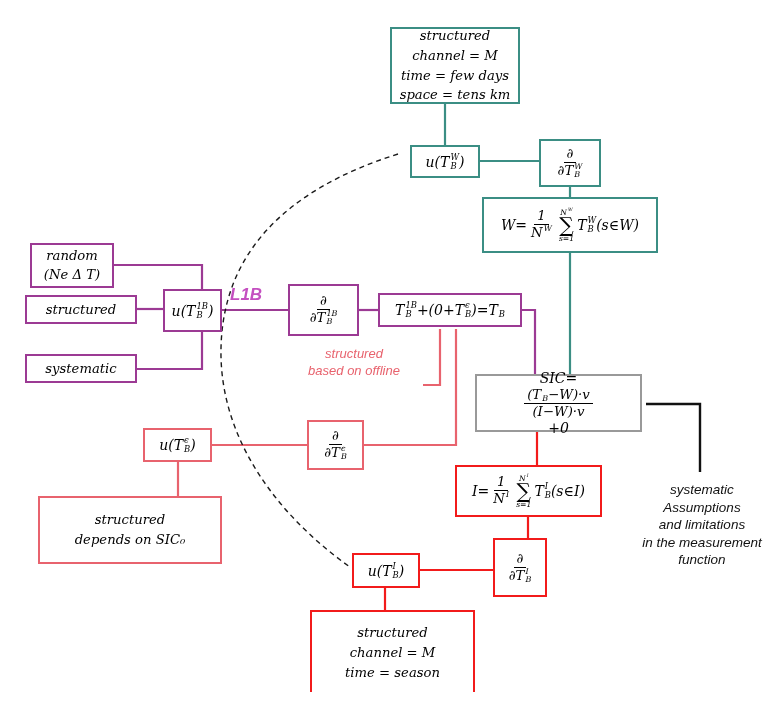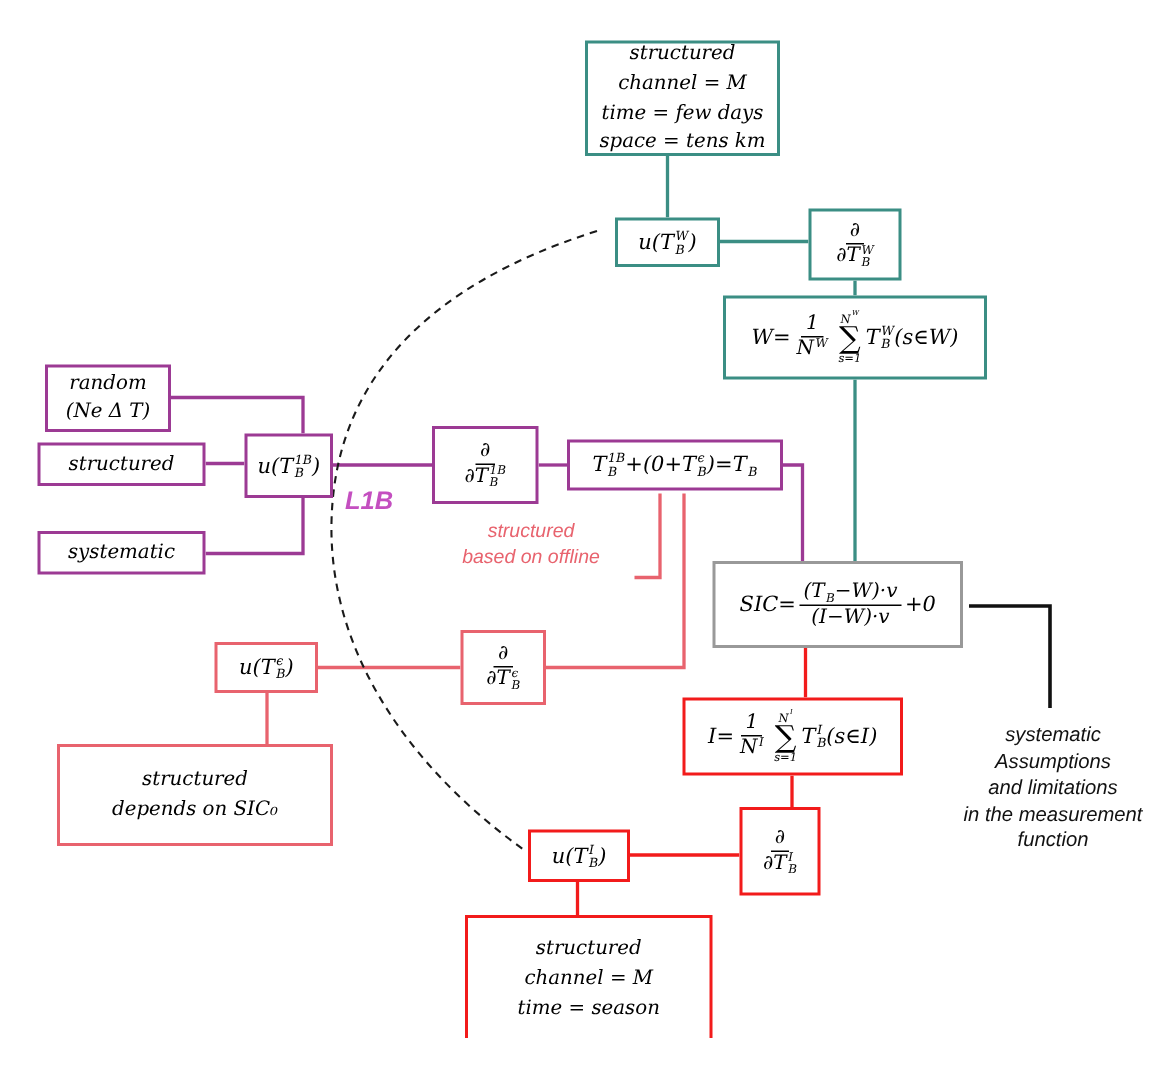--- a/index.html
+++ b/index.html
@@ -7,27 +7,27 @@
           font-family:"DejaVu Serif",serif;color:#000;border-radius:26px;}
   .wires{position:absolute;left:0;top:0;}
   .box{position:absolute;box-sizing:border-box;background:#fff;border:2px solid #000;
        display:flex;align-items:center;justify-content:center;text-align:center;}
   .info{flex-direction:column;font-style:italic;font-size:13.2px;line-height:1.5;}
   .math{flex-direction:row;font-style:italic;font-size:14px;}
   .b-teal{border-color:#3B8E84;}
   .b-purple{border-color:#9C3A94;}
   .b-salmon{border-color:#E8636E;}
   .b-red{border-color:#F21B1B;}
-  .b-gray{border-color:#999999;}
+  .b-gray{border-color:#999999;flex-direction:column;}
   .note{position:absolute;font-family:"Liberation Sans",sans-serif;font-style:italic;
         text-align:center;line-height:1.3;}
   .note-pink{color:#E8636E;font-size:13px;}
   .note-black{color:#111111;font-size:13.5px;}
   .l1b{position:absolute;font-family:"Liberation Sans",sans-serif;font-style:italic;
-       font-weight:600;font-size:17px;color:#C44FC0;margin-top:39px;}
+       font-weight:600;font-size:17px;color:#C44FC0;}
   
   .mt{white-space:pre;}
   .mb{display:inline-flex;align-items:center;}
   .ss{display:inline-flex;flex-direction:column;justify-content:center;
       font-size:0.60em;line-height:1.05;margin-left:1px;text-align:left;}
   .frac{display:inline-flex;flex-direction:column;align-items:center;
         margin:0 2px;font-size:0.95em;line-height:1.2;}
   .frac>.fn{display:inline-flex;align-items:center;justify-content:center;
             border-bottom:1.2px solid #000;padding:0 3px;}
   .frac>.fd{display:inline-flex;align-items:center;justify-content:center;padding:0 2px;}

